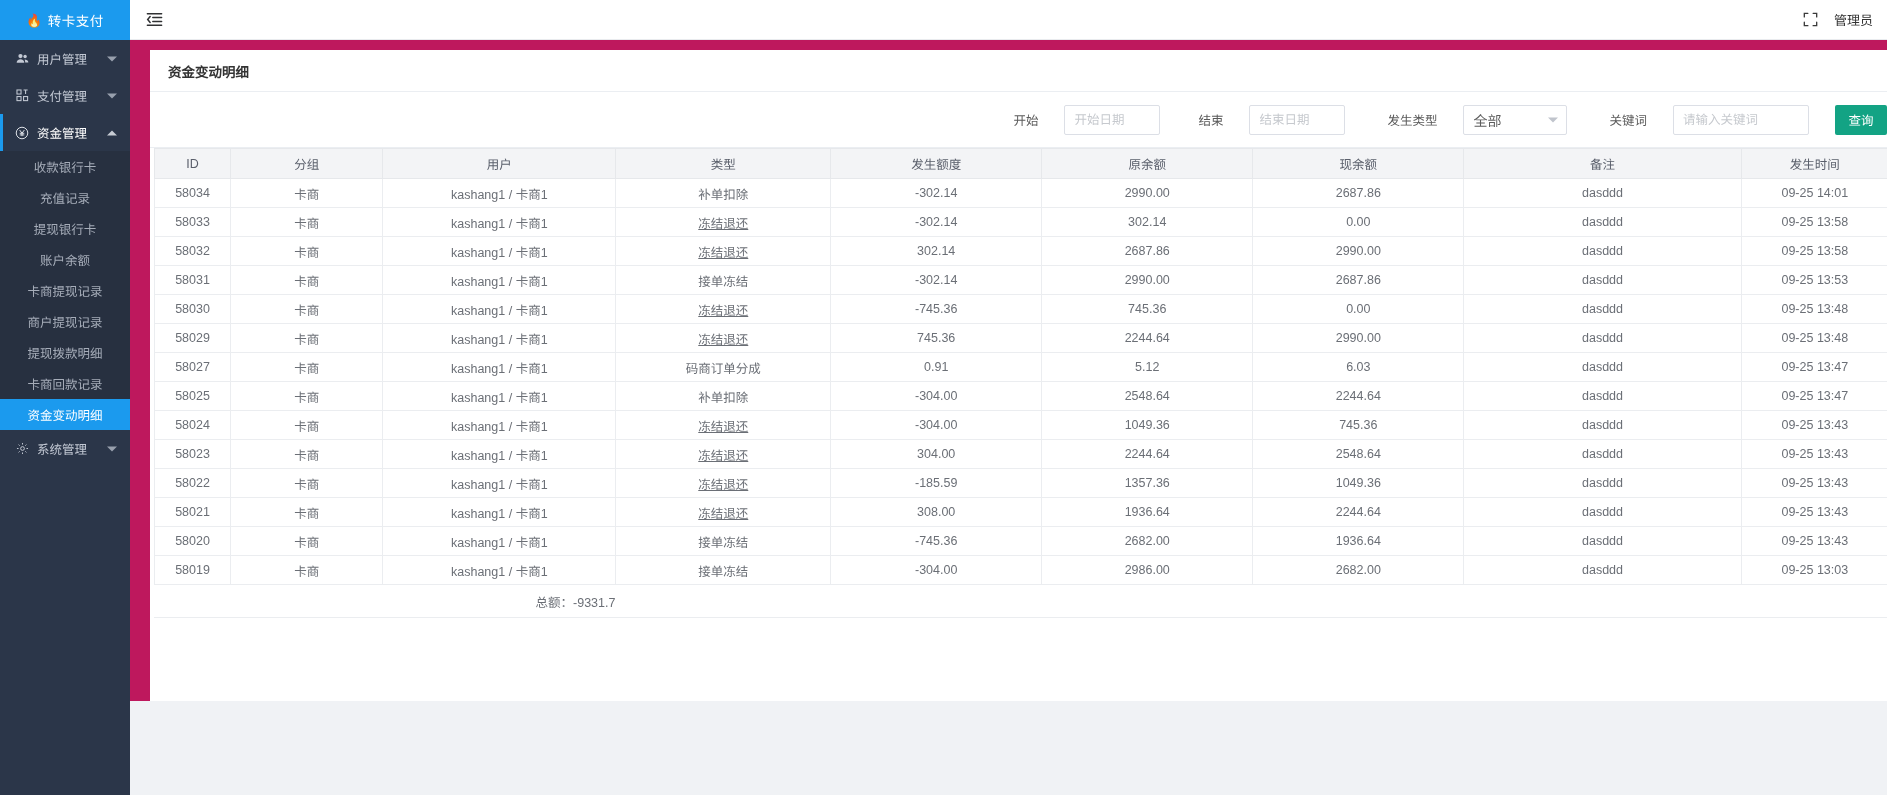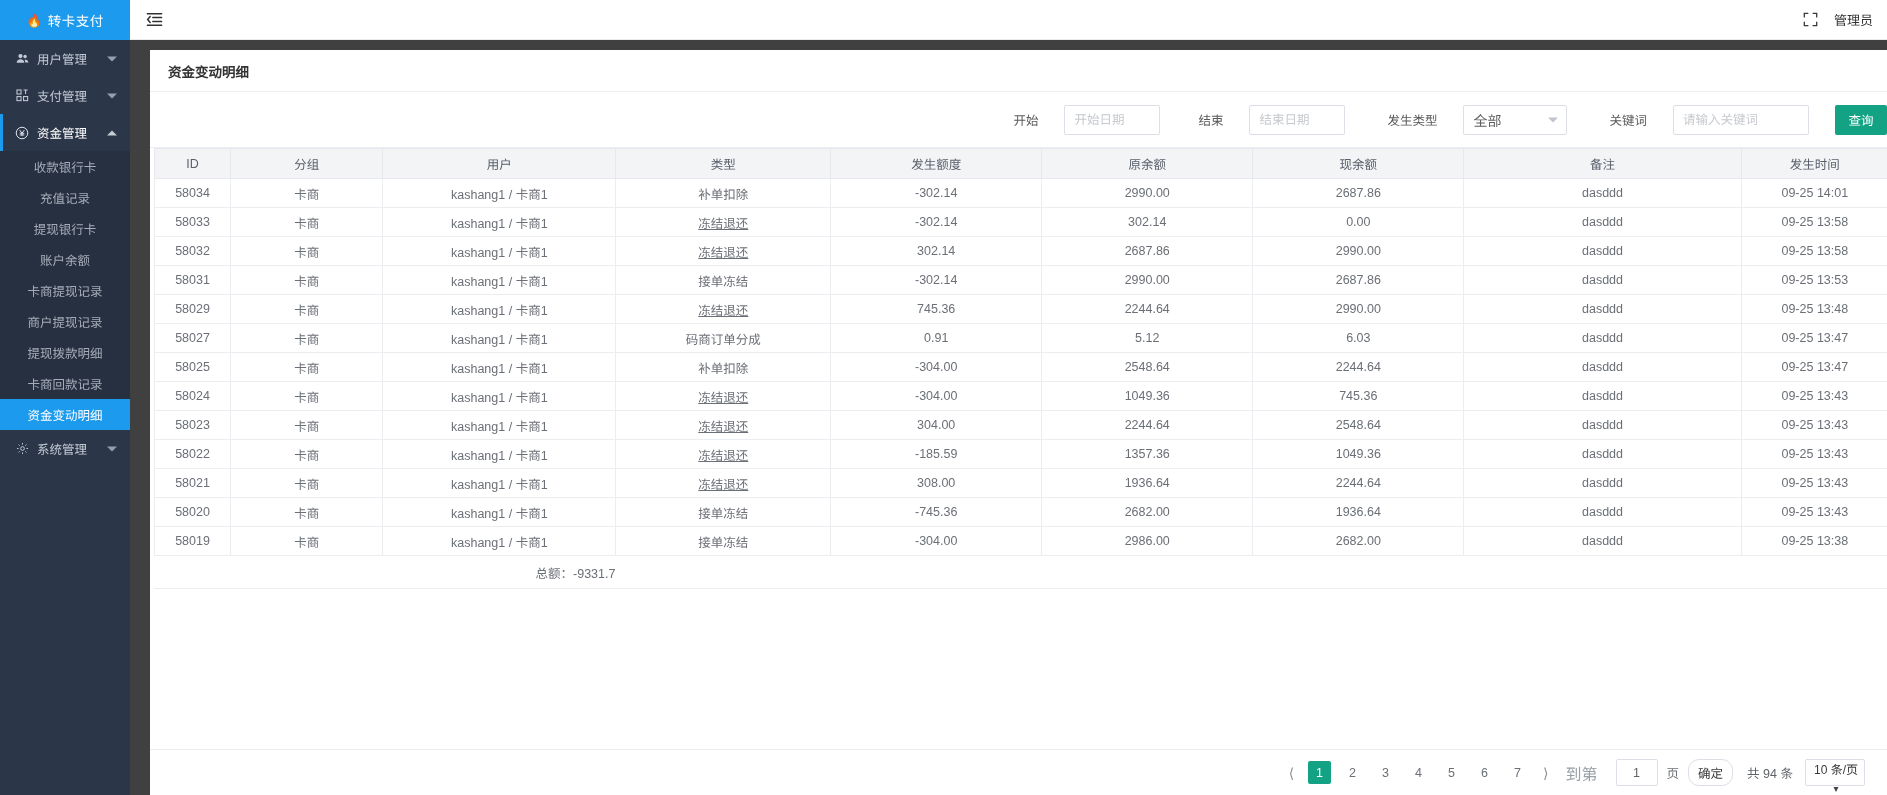--- a/index.html
+++ b/index.html
@@ -62,23 +62,23 @@
   .submenu-item {
     height: 31px;
     display: flex; align-items: center; justify-content: center;
     color: #a6adb9; font-size: 12.5px;
     cursor: pointer;
   }
   .submenu-item.selected { background: #1b9aee; color: #ffffff; }
 
   
   .main {
-    flex: 1 1 auto; height: 795px;
+    flex: 1 1 auto; height: 701px;
     display: flex; flex-direction: column;
-    background: #404040;
+    background: #be185d;
     overflow: hidden;
   }
   .topbar {
     height: 40px; background: #ffffff;
     display: flex; align-items: center;
     padding: 0 14px;
     border-bottom: 1px solid #e9ebee;
     flex: 0 0 auto;
   }
   .collapse-icon {
@@ -442,20 +442,31 @@
                   <td>卡商</td>
                   <td>kashang1 / 卡商1</td>
                   <td>接单冻结</td>
                   <td>-302.14</td>
                   <td>2990.00</td>
                   <td>2687.86</td>
                   <td>dasddd</td>
                   <td>09-25 13:53</td>
                 </tr>
                 <tr>
+                  <td>58030</td>
+                  <td>卡商</td>
+                  <td>kashang1 / 卡商1</td>
+                  <td class="type-link">冻结退还</td>
+                  <td>-745.36</td>
+                  <td>745.36</td>
+                  <td>0.00</td>
+                  <td>dasddd</td>
+                  <td>09-25 13:48</td>
+                </tr>
+                <tr>
                   <td>58029</td>
                   <td>卡商</td>
                   <td>kashang1 / 卡商1</td>
                   <td class="type-link">冻结退还</td>
                   <td>745.36</td>
                   <td>2244.64</td>
                   <td>2990.00</td>
                   <td>dasddd</td>
                   <td>09-25 13:48</td>
                 </tr>
@@ -538,21 +549,21 @@
                 </tr>
                 <tr>
                   <td>58019</td>
                   <td>卡商</td>
                   <td>kashang1 / 卡商1</td>
                   <td>接单冻结</td>
                   <td>-304.00</td>
                   <td>2986.00</td>
                   <td>2682.00</td>
                   <td>dasddd</td>
-                  <td>09-25 13:38</td>
+                  <td>09-25 13:03</td>
                 </tr>
               </tbody>
           </table>
 
           <div class="total-row">总额：-9331.7</div>
         </div>
 
         <div class="pagination">
           <span class="pg-arrow">⟨</span>
           <span id="pg-nums"><span class="pg-num current">1</span><span class="pg-num">2</span><span class="pg-num">3</span><span class="pg-num">4</span><span class="pg-num">5</span><span class="pg-num">6</span><span class="pg-num">7</span></span>

